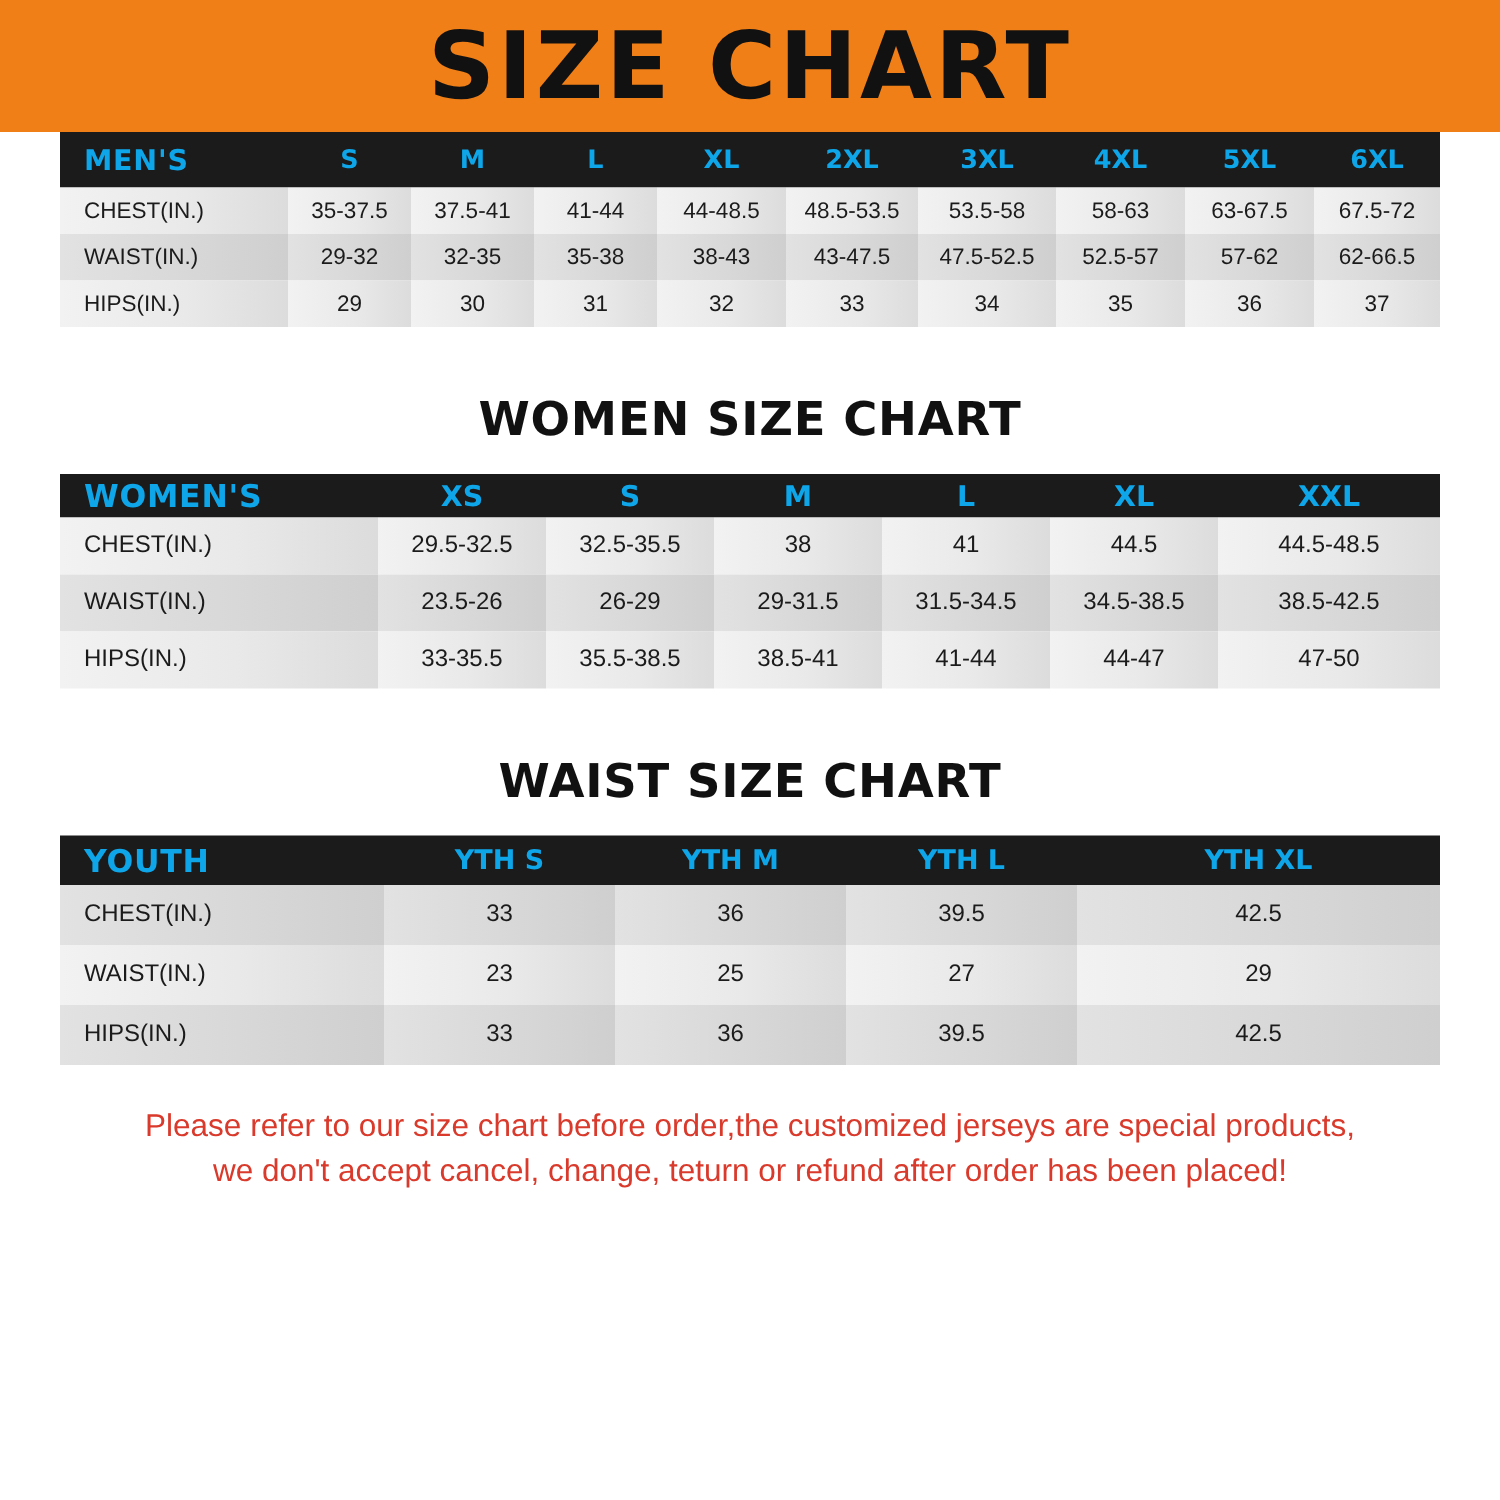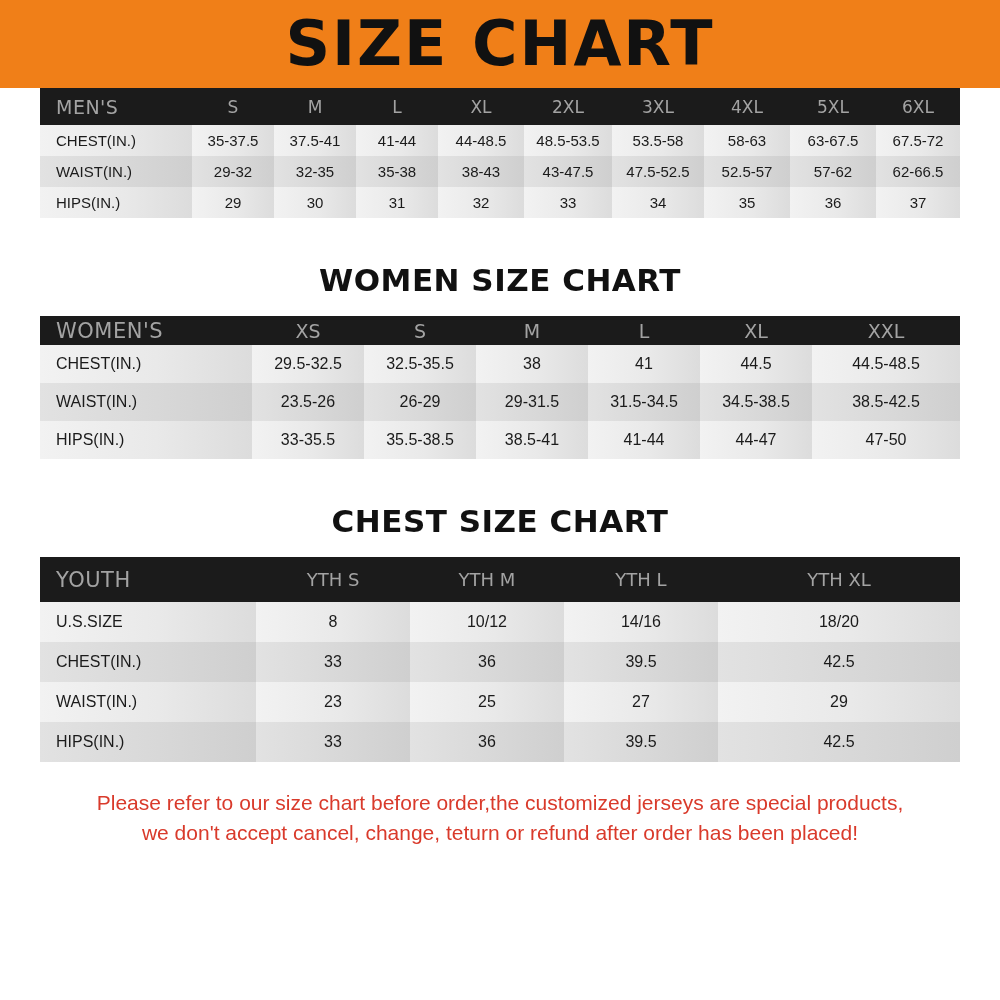--- a/index.html
+++ b/index.html
@@ -58,23 +58,23 @@
     margin: 0 auto;
     table-layout: fixed;
   }
   td, th {
     padding: 0;
     margin: 0;
   }
   
   tr.head-row td {
     background: #1b1b1b;
-    color: #a3a3a3;
+    color: #0ea5e9;
     font-family: "DejaVu Sans", sans-serif;
-    font-weight: normal;
+    font-weight: bold;
     text-align: center;
     font-size: 17px;
     height: 37px;
     vertical-align: middle;
   }
   tr.head-row td.rowlabel {
     text-align: left;
     padding-left: 16px;
     font-size: 19px;
     letter-spacing: 0.5px;
@@ -101,21 +101,21 @@
     background: linear-gradient(to right, #e2e2e2 0%, #d8d8d8 55%, #cfcfcf 100%);
   }
 
   
   .women tr.head-row td { height: 29px; font-size: 19px; }
   .women tr.head-row td.rowlabel { font-size: 21px; }
   .women tbody tr td { height: 38px; font-size: 16px; }
   .women tbody tr td.rowlabel { font-size: 16px; }
 
   
-  .youth tr.head-row td { height: 45px; font-size: 18px; }
+  .youth tr.head-row td { height: 33px; font-size: 18px; }
   .youth tr.head-row td.rowlabel { font-size: 21px; }
   .youth tbody tr td { height: 40px; font-size: 16px; }
   .youth tbody tr td.rowlabel { font-size: 16px; }
 
   
   .footer-note {
     margin-top: 26px;
     text-align: center;
     color: #d93a2b;
     font-family: "Liberation Sans", sans-serif;
@@ -252,46 +252,39 @@
           <td>38.5-41</td>
           <td>41-44</td>
           <td>44-47</td>
           <td>47-50</td>
         </tr>
       </tbody>
     </table>
   </div>
 
   <div class="section">
-    <div class="section-title s3-title">CHEST SIZE CHART</div>
+    <div class="section-title s3-title">WAIST SIZE CHART</div>
     <table class="youth">
       <colgroup>
         <col style="width:216px">
         <col style="width:154px">
           <col style="width:154px">
           <col style="width:154px">
           <col style="width:242px">
       </colgroup>
       <thead>
         <tr class="head-row">
           <td class="rowlabel">YOUTH</td>
           <td>YTH S</td>
           <td>YTH M</td>
           <td>YTH L</td>
           <td>YTH XL</td>
         </tr>
       </thead>
       <tbody>
-        <tr class="odd">
-          <td class="rowlabel">U.S.SIZE</td>
-          <td>8</td>
-          <td>10/12</td>
-          <td>14/16</td>
-          <td>18/20</td>
-        </tr>
         <tr class="even">
           <td class="rowlabel">CHEST(IN.)</td>
           <td>33</td>
           <td>36</td>
           <td>39.5</td>
           <td>42.5</td>
         </tr>
         <tr class="odd">
           <td class="rowlabel">WAIST(IN.)</td>
           <td>23</td>

